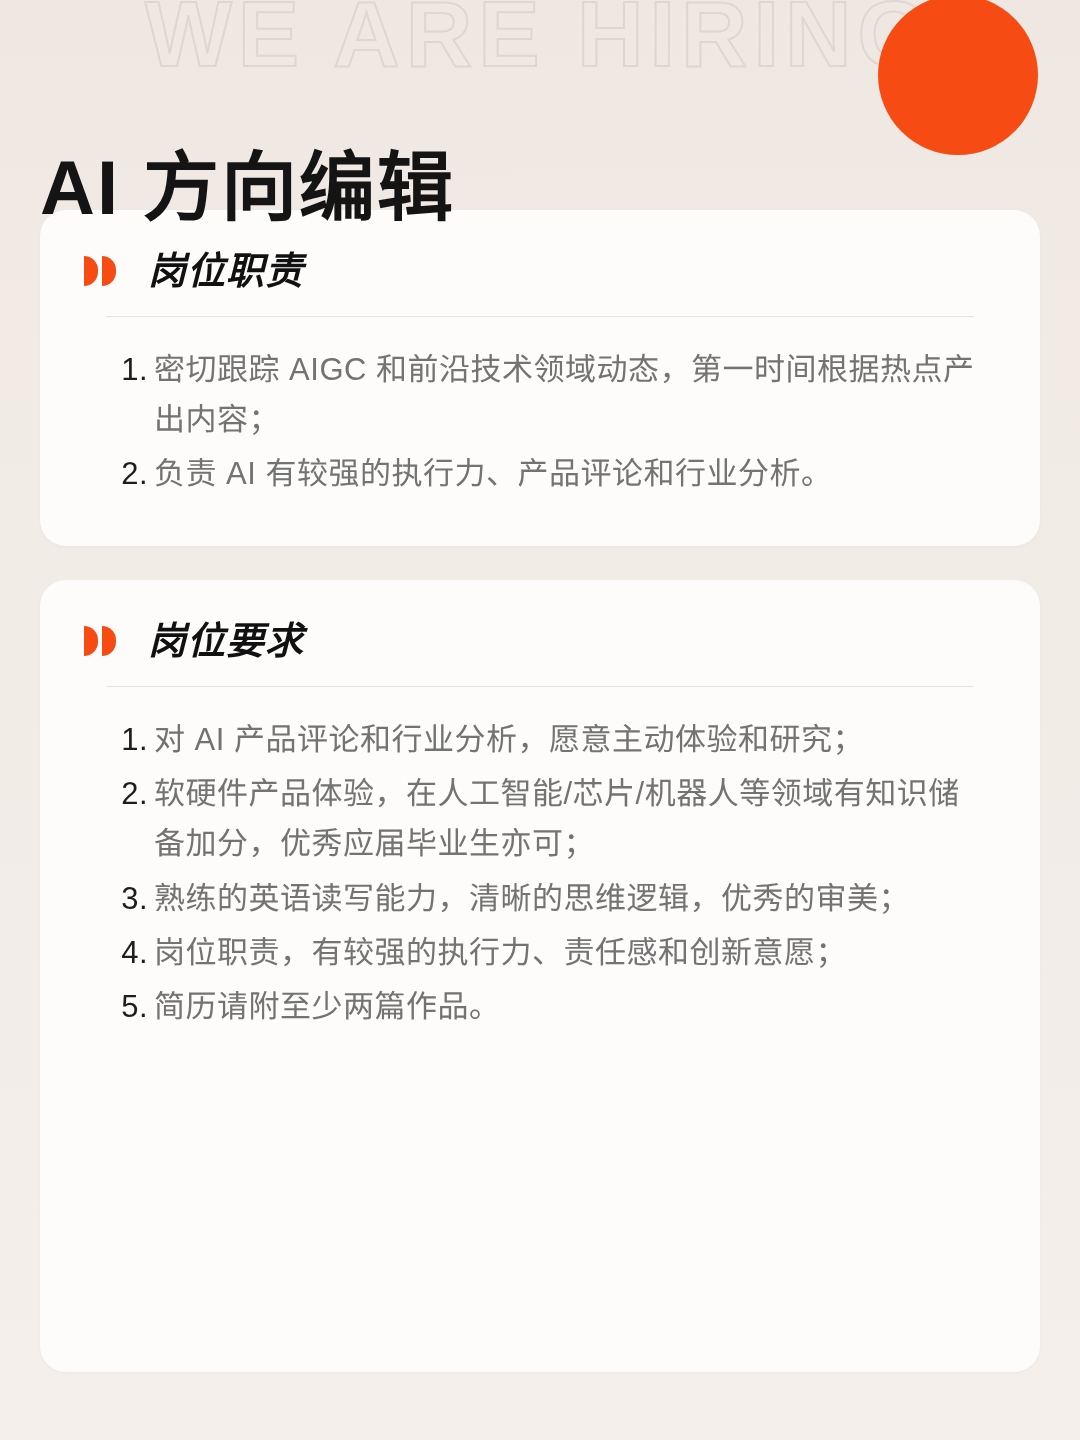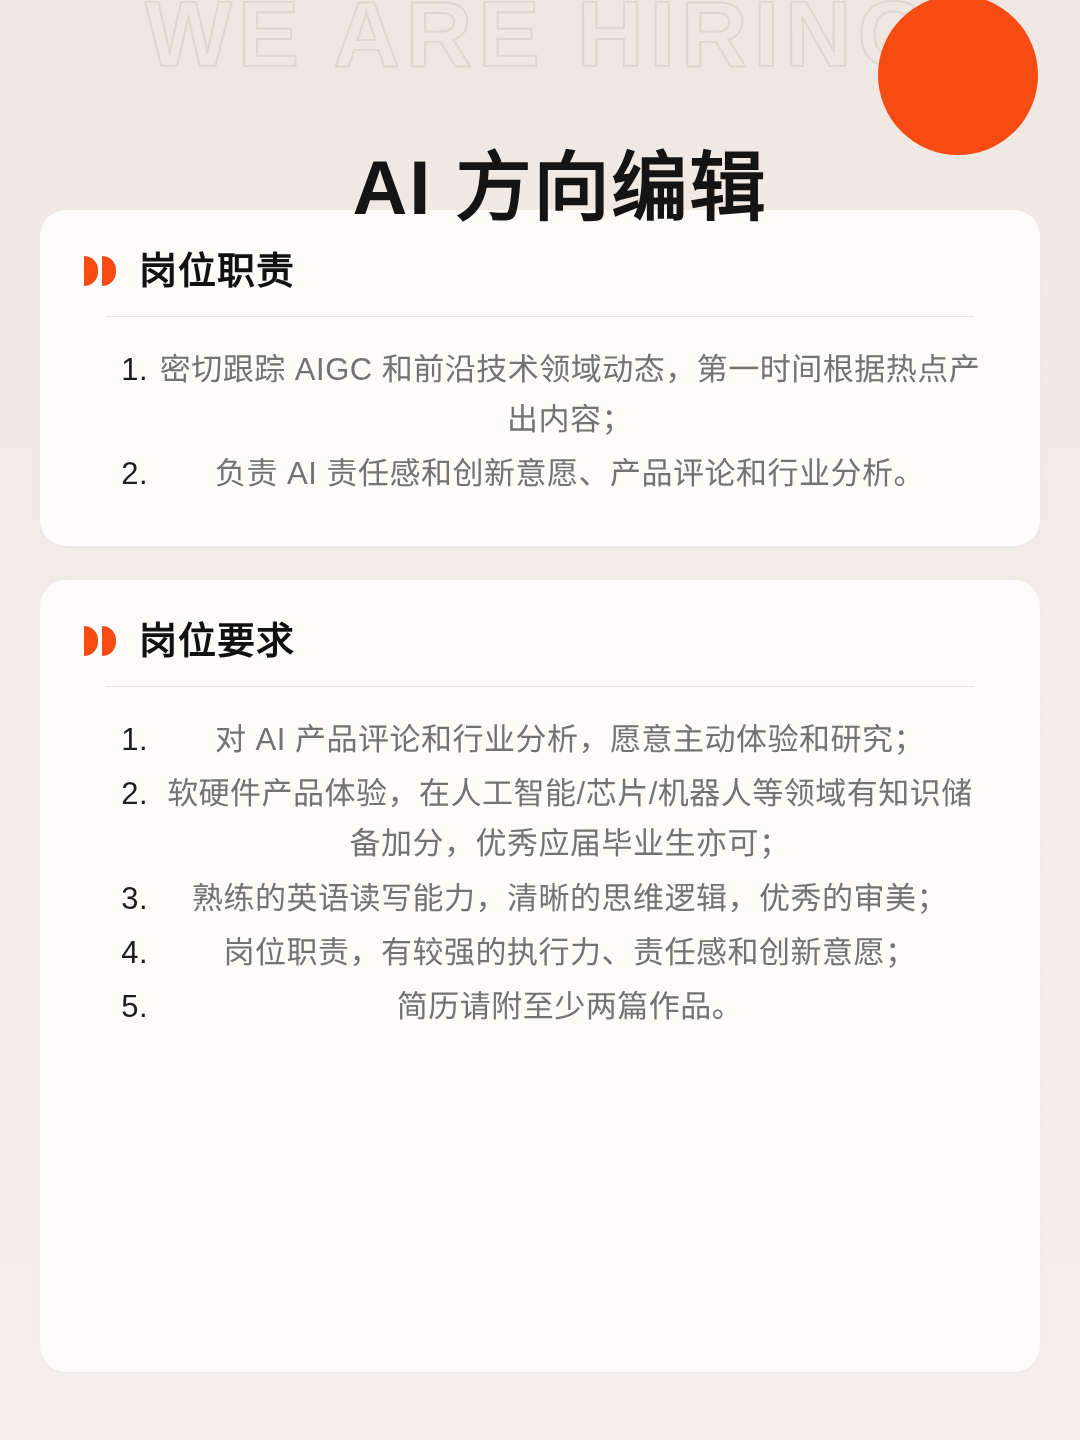--- a/index.html
+++ b/index.html
@@ -36,21 +36,20 @@
     -webkit-text-stroke: 2px #e0d6cf;
     text-align: center;
     white-space: nowrap;
     z-index: 1;
     user-select: none;
   }
 
   .content {
     position: relative;
     z-index: 2;
-    text-align: center;
   }
 
   .header {
     position: relative;
     padding: 150px 0 0 40px;
     height: 210px;
     box-sizing: border-box;
   }
 
   .job-title {
@@ -77,22 +76,23 @@
     border-radius: 26px;
     margin: 0 40px 34px 40px;
     padding: 42px 44px 40px 44px;
     box-sizing: border-box;
     box-shadow: 0 1px 3px rgba(0,0,0,0.03);
   }
 
   .card-head {
     display: flex;
     align-items: center;
-    gap: 23px;
+    gap: 32px;
     padding-bottom: 26px;
+    font-style: italic;
   }
 
   .marker-icon {
     display: inline-flex;
     gap: 4px;
     align-items: center;
   }
   .marker-icon span.b {
     display: block;
     width: 14px;
@@ -163,21 +163,21 @@
     <div class="card-head">
       <span class="marker-icon">
         <span class="b"></span>
           <span class="b"></span>
       </span>
       <span class="card-title">岗位职责</span>
     </div>
     <div class="divider"></div>
     <ol class="list">
       <li>密切跟踪 AIGC 和前沿技术领域动态，第一时间根据热点产出内容；</li>
-      <li>负责 AI 责任感和创新意愿、产品评论和行业分析。</li>
+      <li>负责 AI 有较强的执行力、产品评论和行业分析。</li>
     </ol>
   </div>
 
   <div class="card card-requirements">
     <div class="card-head">
       <span class="marker-icon">
         <span class="b"></span>
           <span class="b"></span>
       </span>
       <span class="card-title">岗位要求</span>

